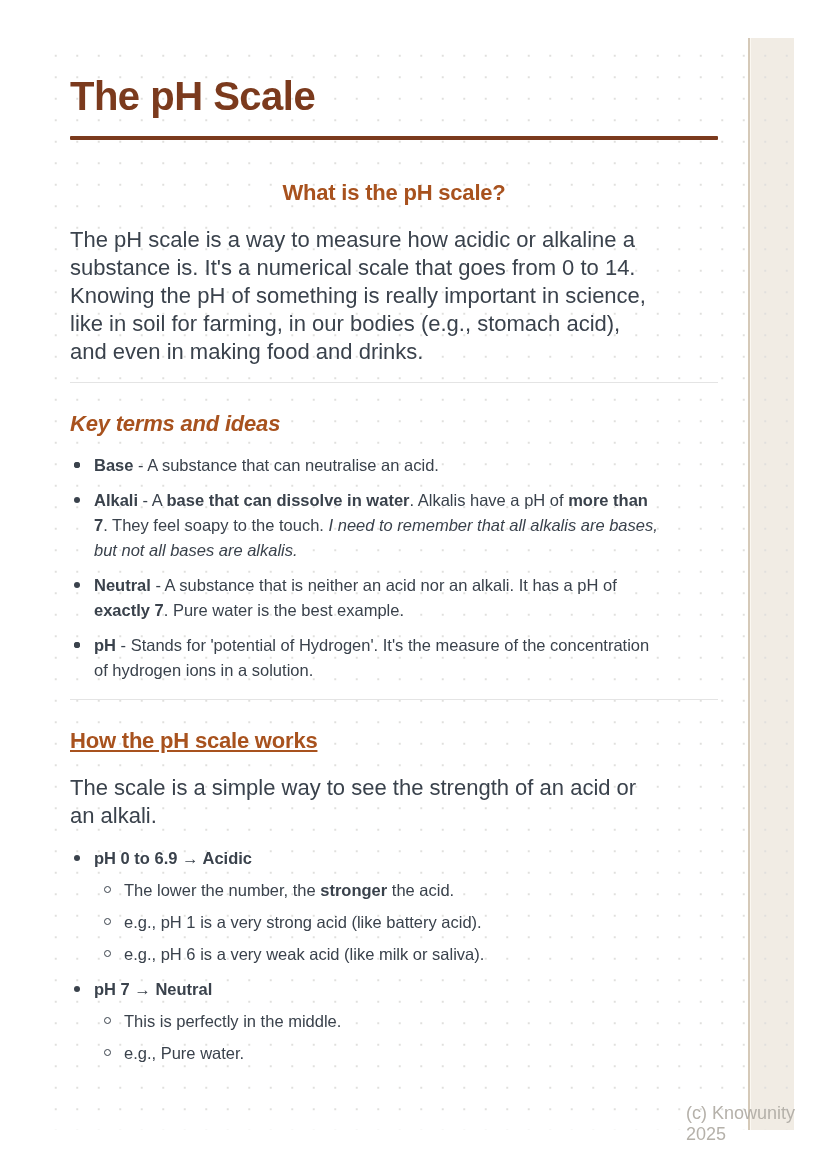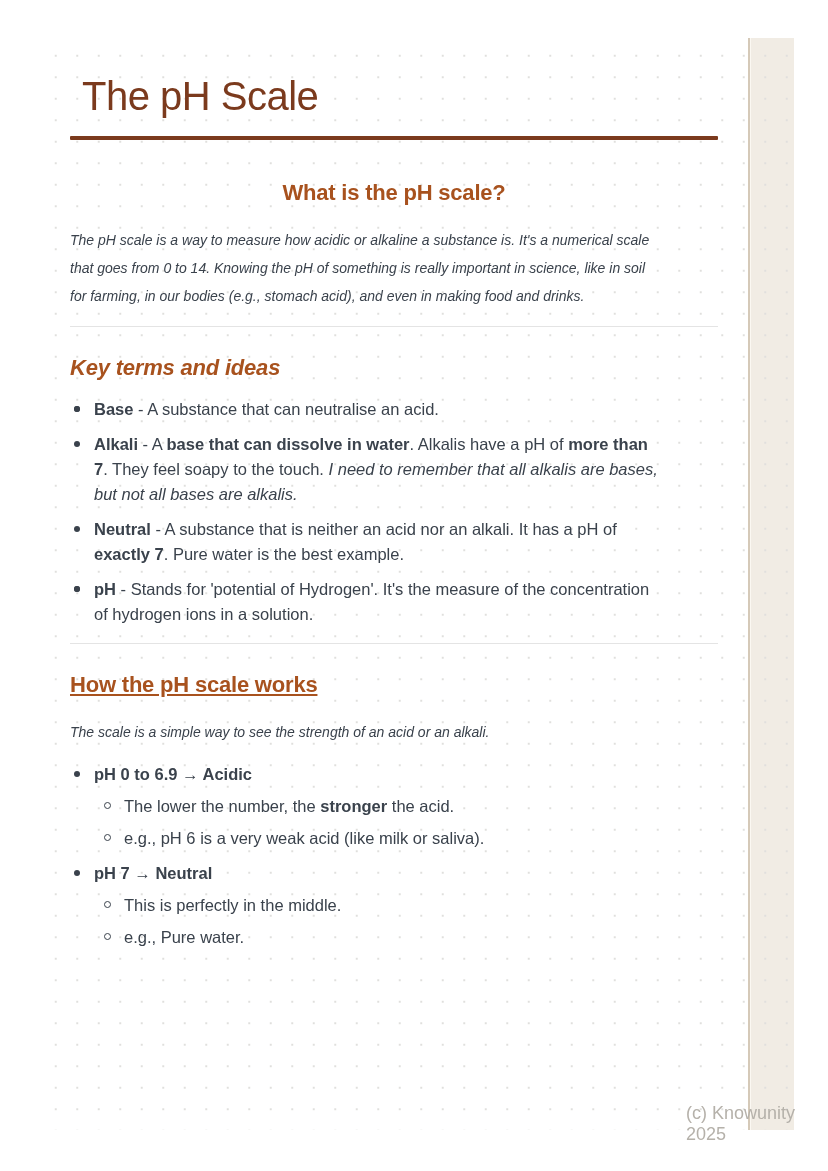--- a/index.html
+++ b/index.html
@@ -12,29 +12,29 @@
        font-family:"Liberation Sans","DejaVu Sans",sans-serif;color:var(--body);}
   .page{position:absolute;inset:0;background:#fff;}
   .edge-strip{position:absolute;left:748px;top:38px;width:44px;height:1092px;
       background:var(--strip-bg);border-left:2px solid var(--strip-border);
       box-shadow:inset 1px 0 0 #fbf8f2;z-index:0;}
   .dot-grid{position:absolute;left:40px;top:38px;width:752px;height:1092px;
       background-image:radial-gradient(circle,var(--dots) 1.2px,transparent 1.5px);
       background-size:21.5px 21.5px;background-position:5px 7px;
       z-index:1;pointer-events:none;}
   .content{position:absolute;left:70px;top:0;width:648px;z-index:2;}
-  h1{margin:72px 0 0 12px;font-size:40px;line-height:48px;font-weight:400;
+  h1{margin:72px 0 0 0;font-size:40px;line-height:48px;font-weight:700;
      letter-spacing:-0.5px;color:var(--title);}
   .title-rule{margin-top:16px;height:4px;background:var(--rule);border:none;border-radius:1px;}
   h2{margin:0;font-size:22px;line-height:26px;font-weight:700;
      letter-spacing:-0.2px;color:var(--heading);}
   .h2-what{margin-top:40px;text-align:center;}
   .h2-terms{margin-top:28px;font-style:italic;}
   .h2-how{margin-top:28px;text-decoration:underline;}
-  p{margin:20px 0 0 0;font-size:14px;line-height:28px;max-width:592px;font-style:italic;}
+  p{margin:20px 0 0 0;font-size:22px;line-height:28px;max-width:592px;}
   .divider{margin-top:16px;height:1px;background:var(--divider);border:none;}
   ul{list-style:none;margin:16px 0 0 0;padding:0;max-width:592px;}
   li{position:relative;padding-left:24px;font-size:16.5px;line-height:25px;margin:10px 0;}
   .marker{position:absolute;left:4px;top:9px;width:6px;height:6px;border-radius:50%;
       background:var(--body);}
   ul.sub{margin:4px 0 0 0;padding-left:4px;}
   ul.sub li{margin:7px 0;padding-left:26px;}
   ul.sub .marker{width:5px;height:5px;background:transparent;
       border:1.6px solid var(--body);top:8px;left:6px;}
   .b{font-weight:700;}
@@ -76,20 +76,21 @@
 
     <section>
       <h2 class="h2-how">How the pH scale works</h2>
       <p>The scale is a simple way to see the strength of an acid or an alkali.</p>
       <ul>
         <li>
           <span class="marker"></span>
           <span><span class="b">pH 0 to 6.9 → Acidic</span></span>
           <ul class="sub">
             <li><span class="marker"></span><span><span>The lower the number, the </span><span class="b">stronger</span><span> the acid.</span></span></li>
+            <li><span class="marker"></span><span><span>e.g., pH 1 is a very strong acid (like battery acid).</span></span></li>
             <li><span class="marker"></span><span><span>e.g., pH 6 is a very weak acid (like milk or saliva).</span></span></li>
           </ul>
         </li>
         <li>
           <span class="marker"></span>
           <span><span class="b">pH 7 → Neutral</span></span>
           <ul class="sub">
             <li><span class="marker"></span><span><span>This is perfectly in the middle.</span></span></li>
             <li><span class="marker"></span><span><span>e.g., Pure water.</span></span></li>
           </ul>

